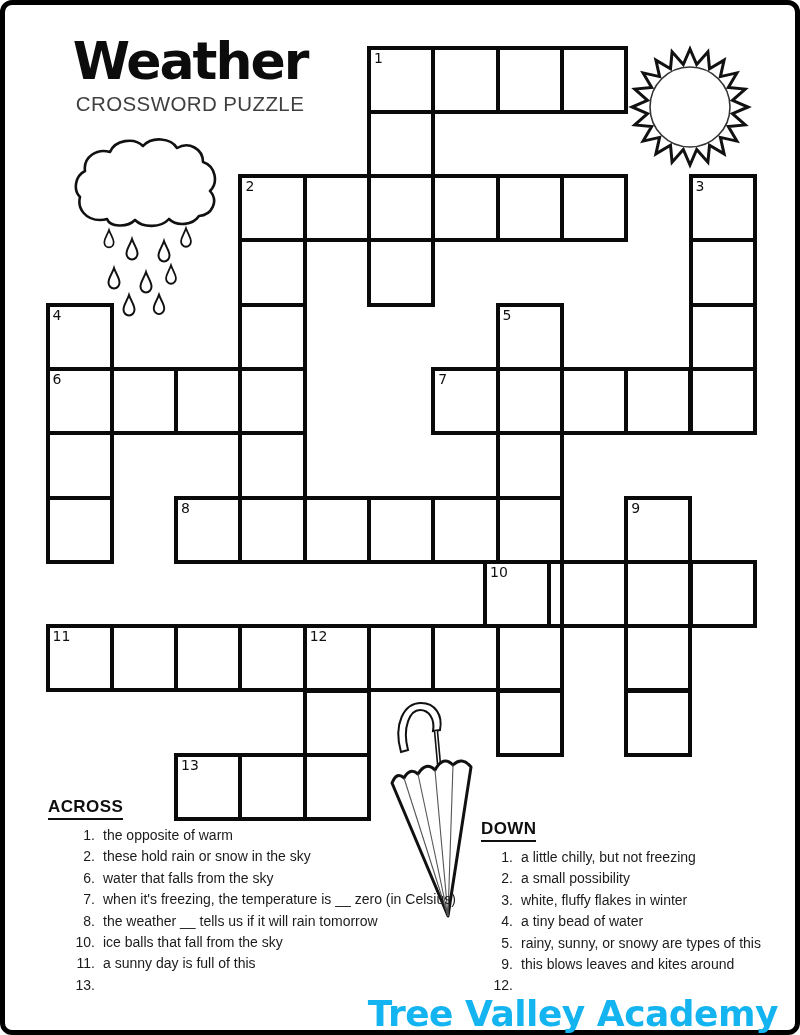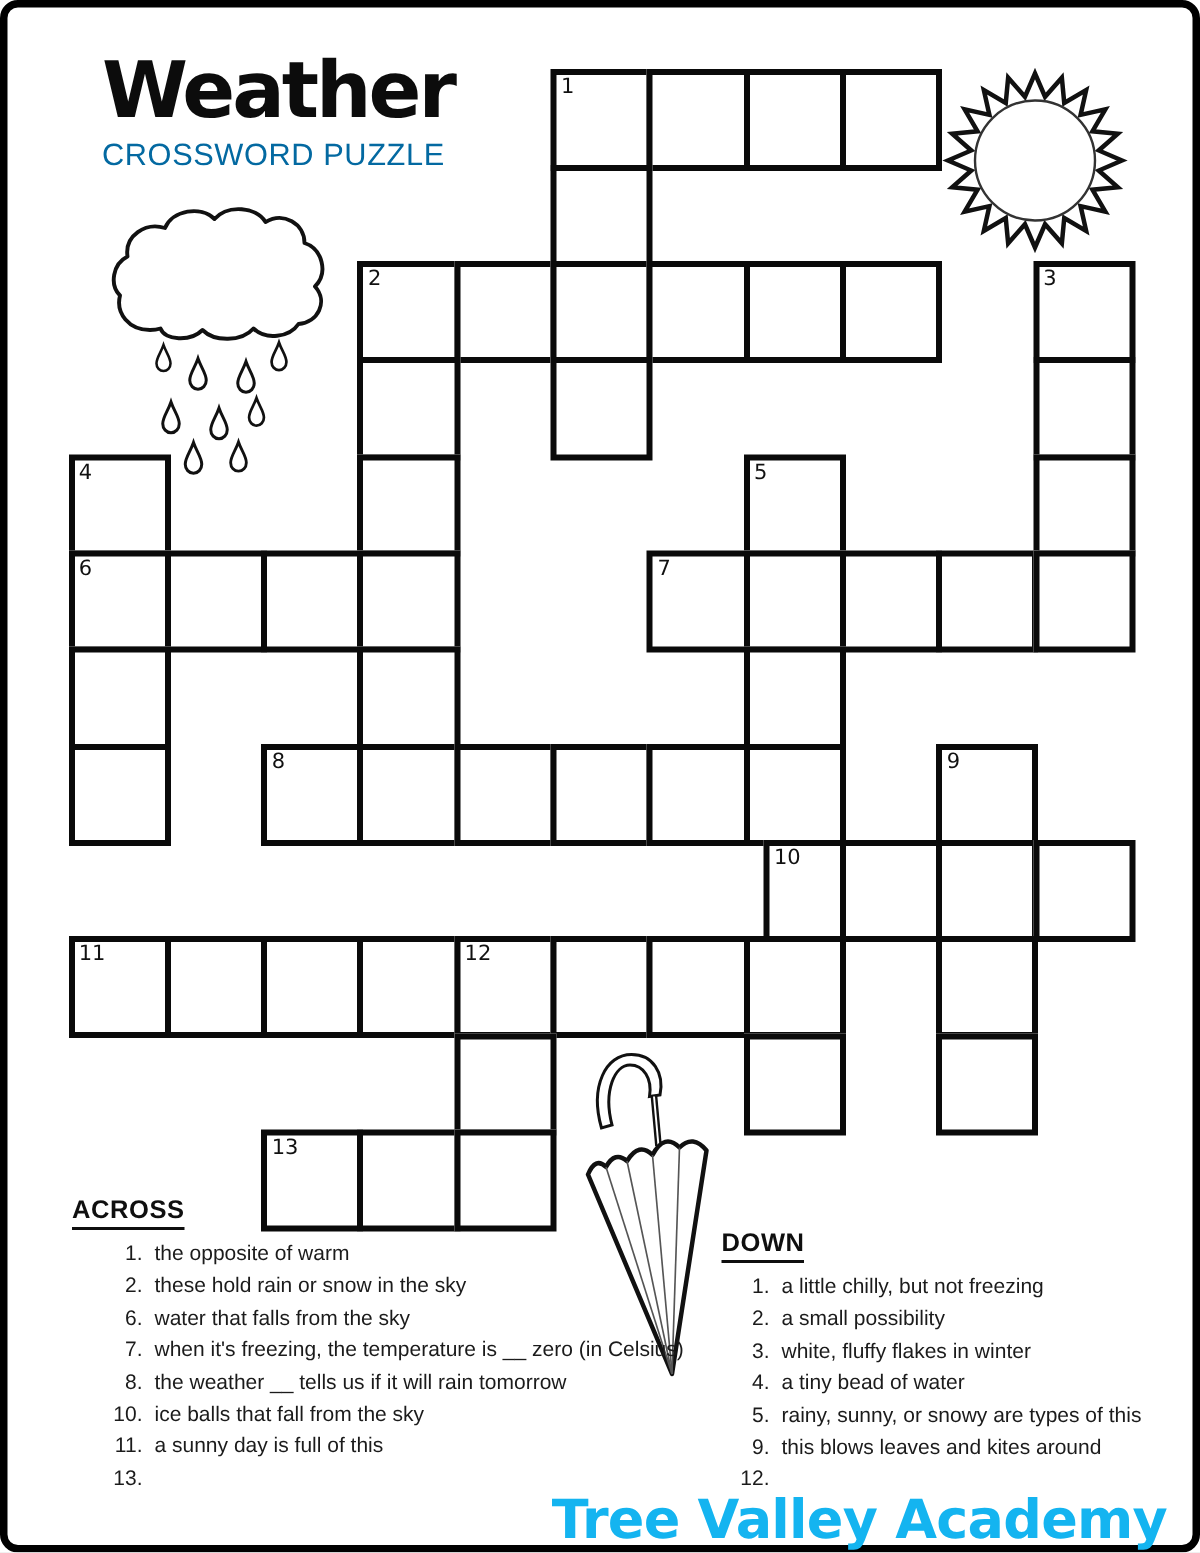--- a/index.html
+++ b/index.html
@@ -1,24 +1,24 @@
 <!DOCTYPE html>
 <html><head>
 <meta charset="utf-8">
 <style>
   html,body{margin:0;padding:0;background:#e8e8e8;}
   .page{position:relative;width:800px;height:1035px;background:#fff;overflow:hidden;
         font-family:"Liberation Sans",sans-serif;color:#151515;}
   .frame{position:absolute;inset:0;border:5px solid #000;border-radius:12px;pointer-events:none;}
 
-  .title-block{position:absolute;left:68px;top:34px;width:244px;}
+  .title-block{position:absolute;left:68px;top:34px;width:244px;text-align:center;}
   .title-block h1{margin:0;font-family:"DejaVu Sans",sans-serif;font-weight:700;
       font-size:52px;line-height:1.05;letter-spacing:-2px;color:#0c0c0c;}
   .subtitle{margin-top:3px;font-family:"Liberation Sans",sans-serif;font-size:20.5px;
-      letter-spacing:.4px;color:#0369a1;font-weight:400;}
+      letter-spacing:.4px;color:#404040;font-weight:400;}
 
   .deco{position:absolute;}
 
   #grid .cell{position:absolute;width:68.3px;height:68.3px;box-sizing:border-box;
       border:4px solid #0a0a0a;background:#fff;}
   #grid .cell .num{position:absolute;top:0px;left:3px;font-size:14px;line-height:16px;
       font-family:"DejaVu Sans",sans-serif;color:#111;}
 
   .clues{position:absolute;}
   .clues h2{margin:0;display:inline-block;font-size:17px;line-height:20px;
@@ -129,21 +129,21 @@
         <span class="num">8</span>
       </div>
       <div class="cell" style="left: 238.4px; top: 495.6px;"></div>
       <div class="cell" style="left: 302.7px; top: 495.6px;"></div>
       <div class="cell" style="left: 367px; top: 495.6px;"></div>
       <div class="cell" style="left: 431.3px; top: 495.6px;"></div>
       <div class="cell" style="left: 495.6px; top: 495.6px;"></div>
       <div class="cell" style="left: 624.2px; top: 495.6px;">
         <span class="num">9</span>
       </div>
-      <div class="cell" style="left: 509px; top: 559.9px; padding-left: 25px;">
+      <div class="cell" style="left: 483px; top: 559.9px; padding-left: 25px;">
         <span class="num">10</span>
       </div>
       <div class="cell" style="left: 559.9px; top: 559.9px;"></div>
       <div class="cell" style="left: 624.2px; top: 559.9px;"></div>
       <div class="cell" style="left: 688.5px; top: 559.9px;"></div>
       <div class="cell" style="left: 45.5px; top: 624.2px;">
         <span class="num">11</span>
       </div>
       <div class="cell" style="left: 109.8px; top: 624.2px;"></div>
       <div class="cell" style="left: 174.1px; top: 624.2px;"></div>

